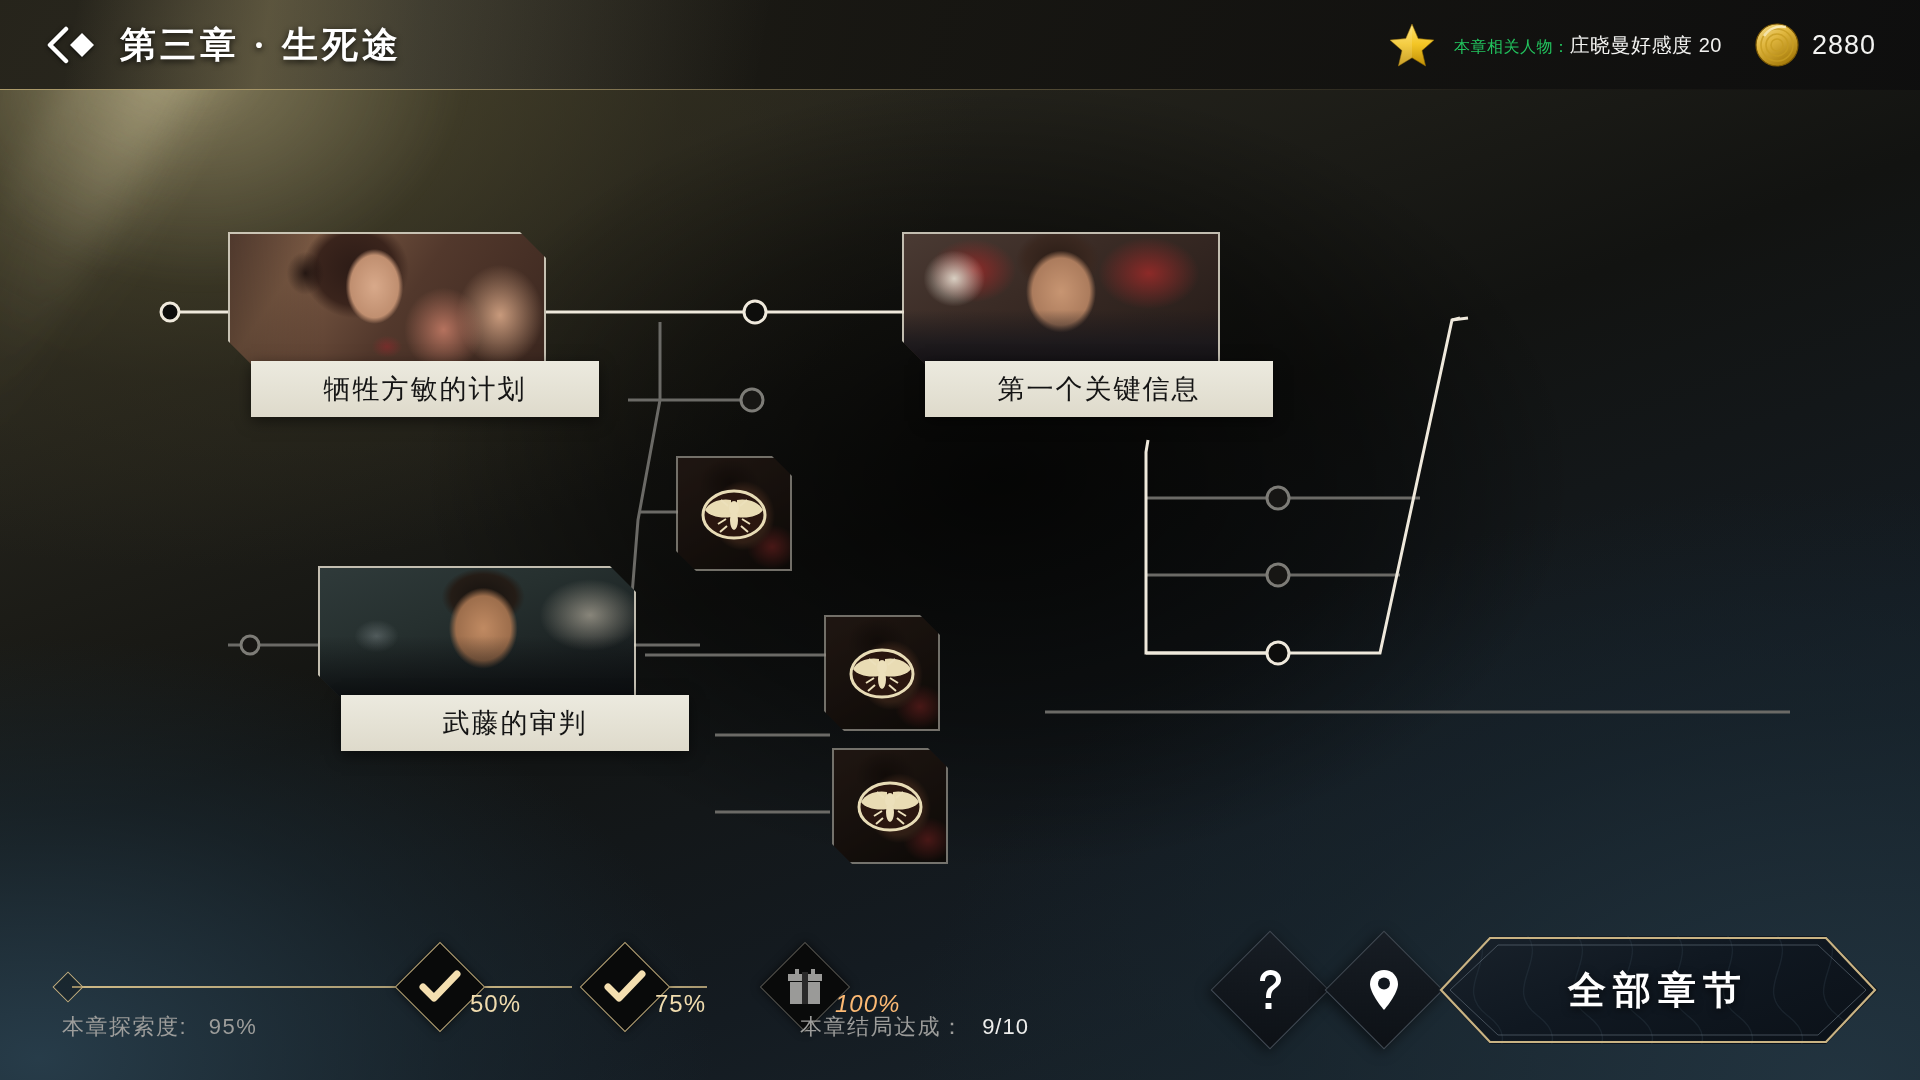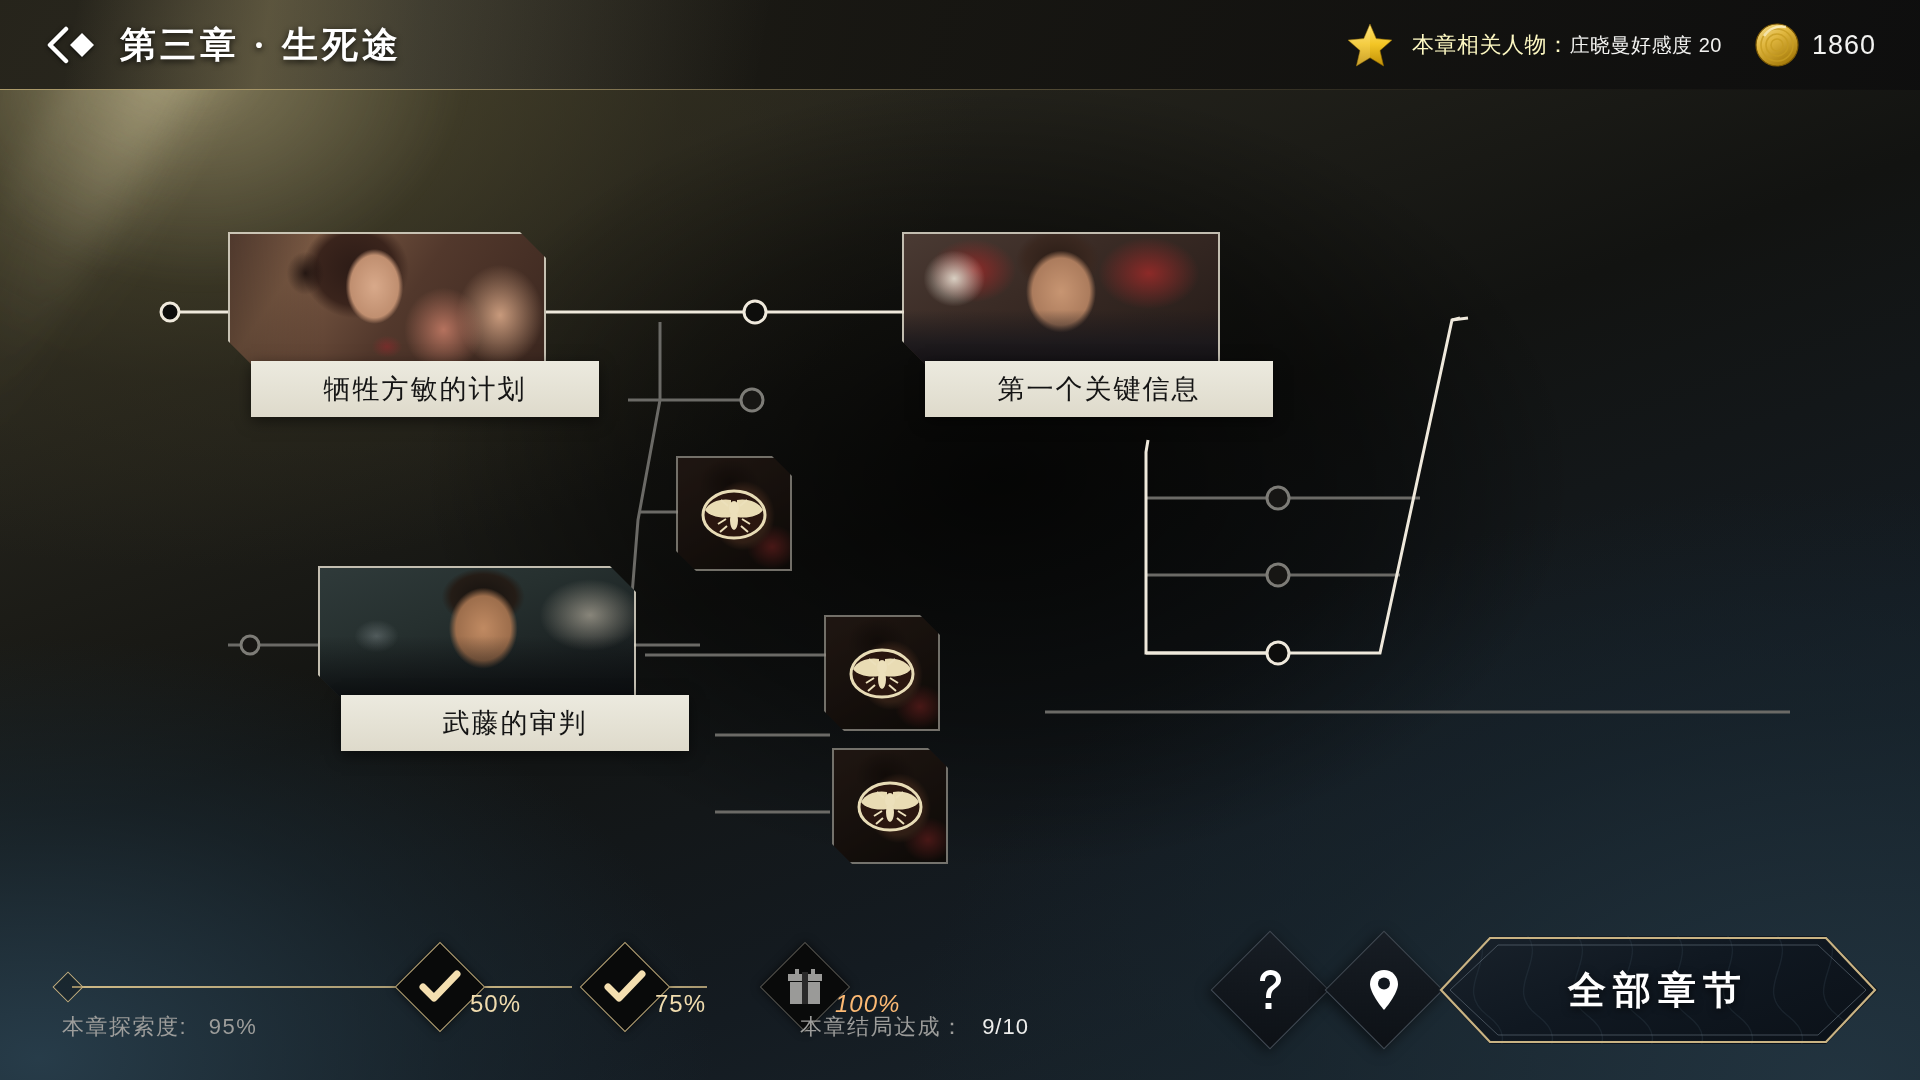--- a/index.html
+++ b/index.html
@@ -61,21 +61,21 @@
     font-family:"Liberation Serif","DejaVu Serif",serif;
     font-size:36px; font-weight:700; letter-spacing:4px;
     text-shadow:0 2px 6px rgba(0,0,0,.85);
   }
   .header-right{
     position:absolute; right:44px; top:0; height:90px;
     display:flex; align-items:center; gap:18px;
   }
   .star-icon{ width:48px; height:48px; display:block; }
   .affinity{ display:flex; align-items:baseline; gap:0px; }
-  .affinity-label{ color:#fef9c3; font-size:22px; letter-spacing:.5px; }
+  .affinity-label{ color:#22c55e; font-size:16px; letter-spacing:.5px; }
   .affinity-value{ color:#f2f2f0; font-size:20px; letter-spacing:.5px; }
   .coin-wrap{ display:flex; align-items:center; gap:12px; margin-left:14px; }
   .coin-icon{ width:46px; height:46px; display:block; }
   .coin-amount{ color:#f3f3f1; font-size:27px; letter-spacing:1px; }
 
   
   .graph{ position:absolute; inset:0; z-index:20; }
   .edges{ position:absolute; inset:0; width:1920px; height:1080px; }
 
   .node{ position:absolute; cursor:pointer; }
@@ -401,21 +401,21 @@
               <stop offset="45%" stop-color="#e0b63e"></stop>
               <stop offset="100%" stop-color="#a77c0c"></stop>
             </linearGradient>
           </defs>
           <circle cx="23" cy="23" r="21" fill="url(#coinGrad)" stroke="#7d5a05" stroke-width="1.2"></circle>
           <circle cx="23" cy="23" r="16" fill="none" stroke="#c79c22" stroke-width="1.6" opacity=".8"></circle>
           <circle cx="23" cy="23" r="11" fill="none" stroke="#c79c22" stroke-width="1.6" opacity=".8"></circle>
           <circle cx="23" cy="23" r="6" fill="none" stroke="#c79c22" stroke-width="1.6" opacity=".8"></circle>
           <path d="M10 14 A21 21 0 0 1 32 5" fill="none" stroke="#fff6cf" stroke-width="2.4" opacity=".75"></path>
         </svg>
-        <span class="coin-amount">1860</span>
+        <span class="coin-amount">2880</span>
       </div>
     </div>
   </div>
 
   <div class="bottom">
 
     <div class="progress-track">
       <div class="seg on" style="left:10px;  top:0; width:355px;"></div>
       <div class="seg on" style="left:400px; top:0; width:110px;"></div>
       <div class="seg on" style="left:545px; top:0; width:100px;"></div>

